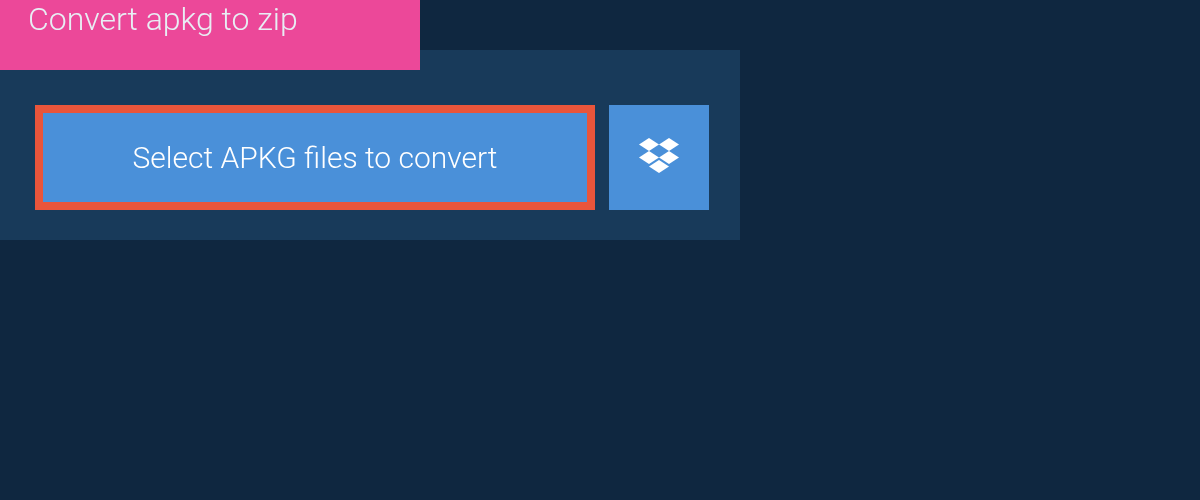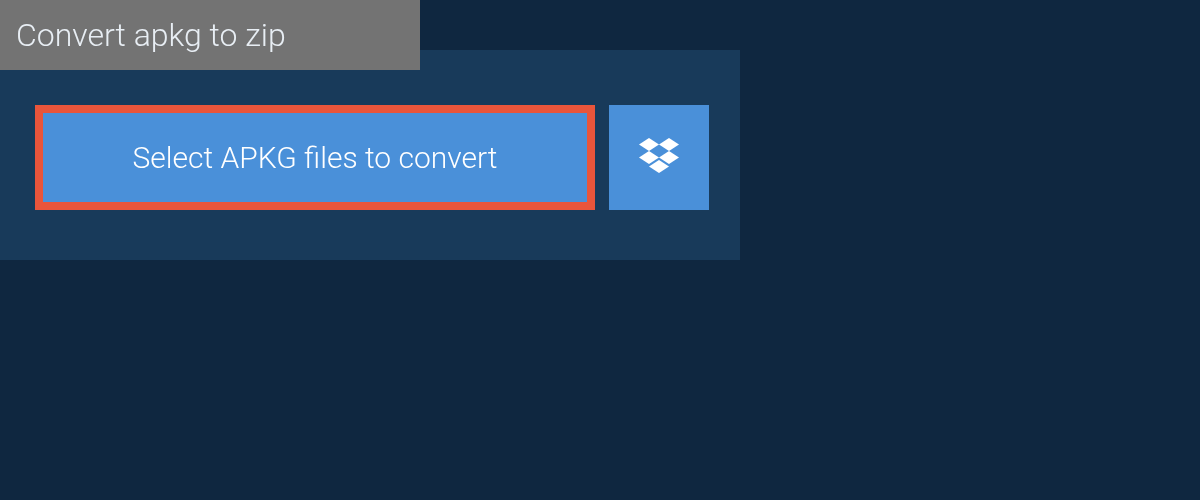--- a/index.html
+++ b/index.html
@@ -20,37 +20,37 @@
       left: 0;
       width: 740px;
       background: #183a5a;
     }
     .tab {
       position: absolute;
       top: -50px;
       left: 0;
       width: 420px;
       height: 70px;
-      background: #737373;
+      background: #ec4899;
       display: flex;
-      align-items: center;
-      padding-left: 16px;
+      align-items: flex-start;
+      padding-left: 28px;
     }
     .tab-offset {
       height: 20px;
     }
     .tab-label {
       color: #e8eef4;
       font-size: 32px;
       font-weight: 300;
     }
     .button-row {
       display: flex;
       align-items: stretch;
-      padding: 35px 35px 50px 35px;
+      padding: 35px 35px 30px 35px;
       gap: 14px;
     }
     .select-button {
       flex: 0 0 auto;
       width: 560px;
       height: 105px;
       background: #4a90d9;
       border: 8px solid #e9553b;
       display: flex;
       align-items: center;

